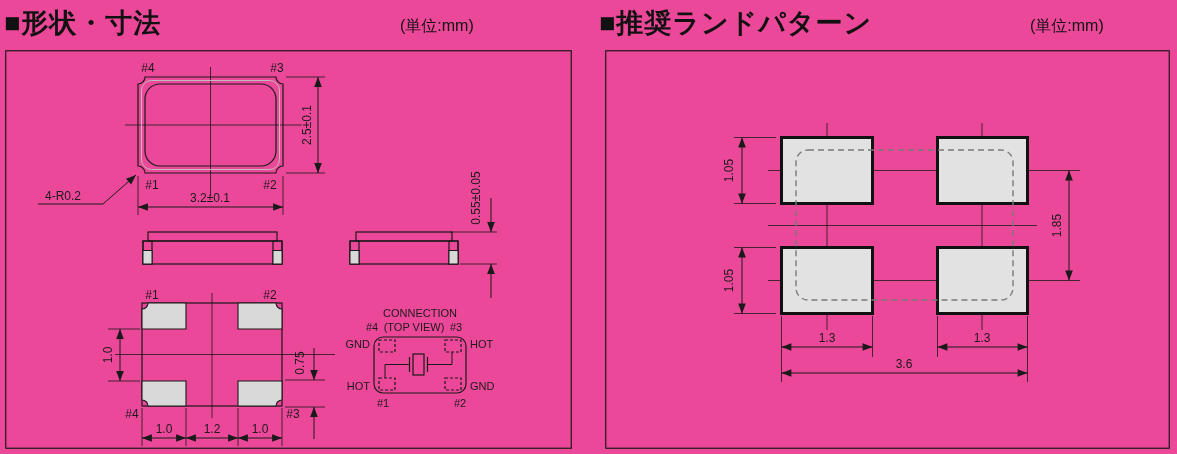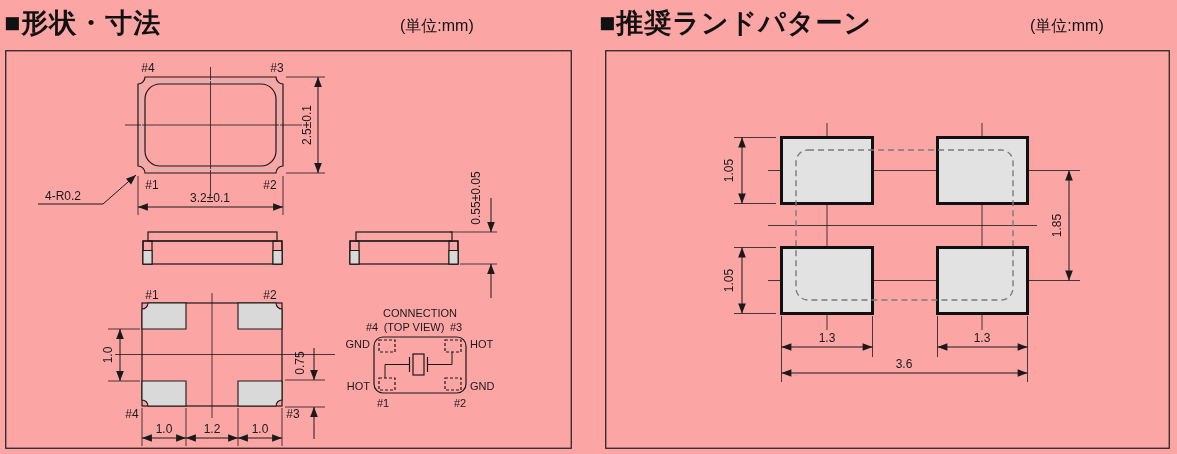--- a/index.html
+++ b/index.html
@@ -1,16 +1,16 @@
 <!DOCTYPE html>
 <html><head>
 <meta charset="utf-8">
 <style>
   html,body{margin:0;padding:0;background:#fff;}
-  #page{position:relative;width:1177px;height:454px;background:#fca5a5;overflow:hidden;
+  #page{position:relative;width:1177px;height:454px;background:#ec4899;overflow:hidden;
         font-family:"Liberation Sans",sans-serif;color:#111;}
   .title{position:absolute;font-size:27px;font-weight:bold;letter-spacing:1px;white-space:nowrap;}
   .unit{position:absolute;font-size:16px;text-align:left;white-space:nowrap;}
   svg{position:absolute;}
   .ln{stroke:#1a1a1a;stroke-width:1.2;fill:none;}
   .thin{stroke:#1a1a1a;stroke-width:0.8;fill:none;}
   .dim{stroke:#1a1a1a;stroke-width:1;fill:none;}
   .txt{font:12px "Liberation Sans",sans-serif;fill:#1a1a1a;}
   .txts{font:11px "Liberation Sans",sans-serif;fill:#1a1a1a;}
 </style>

